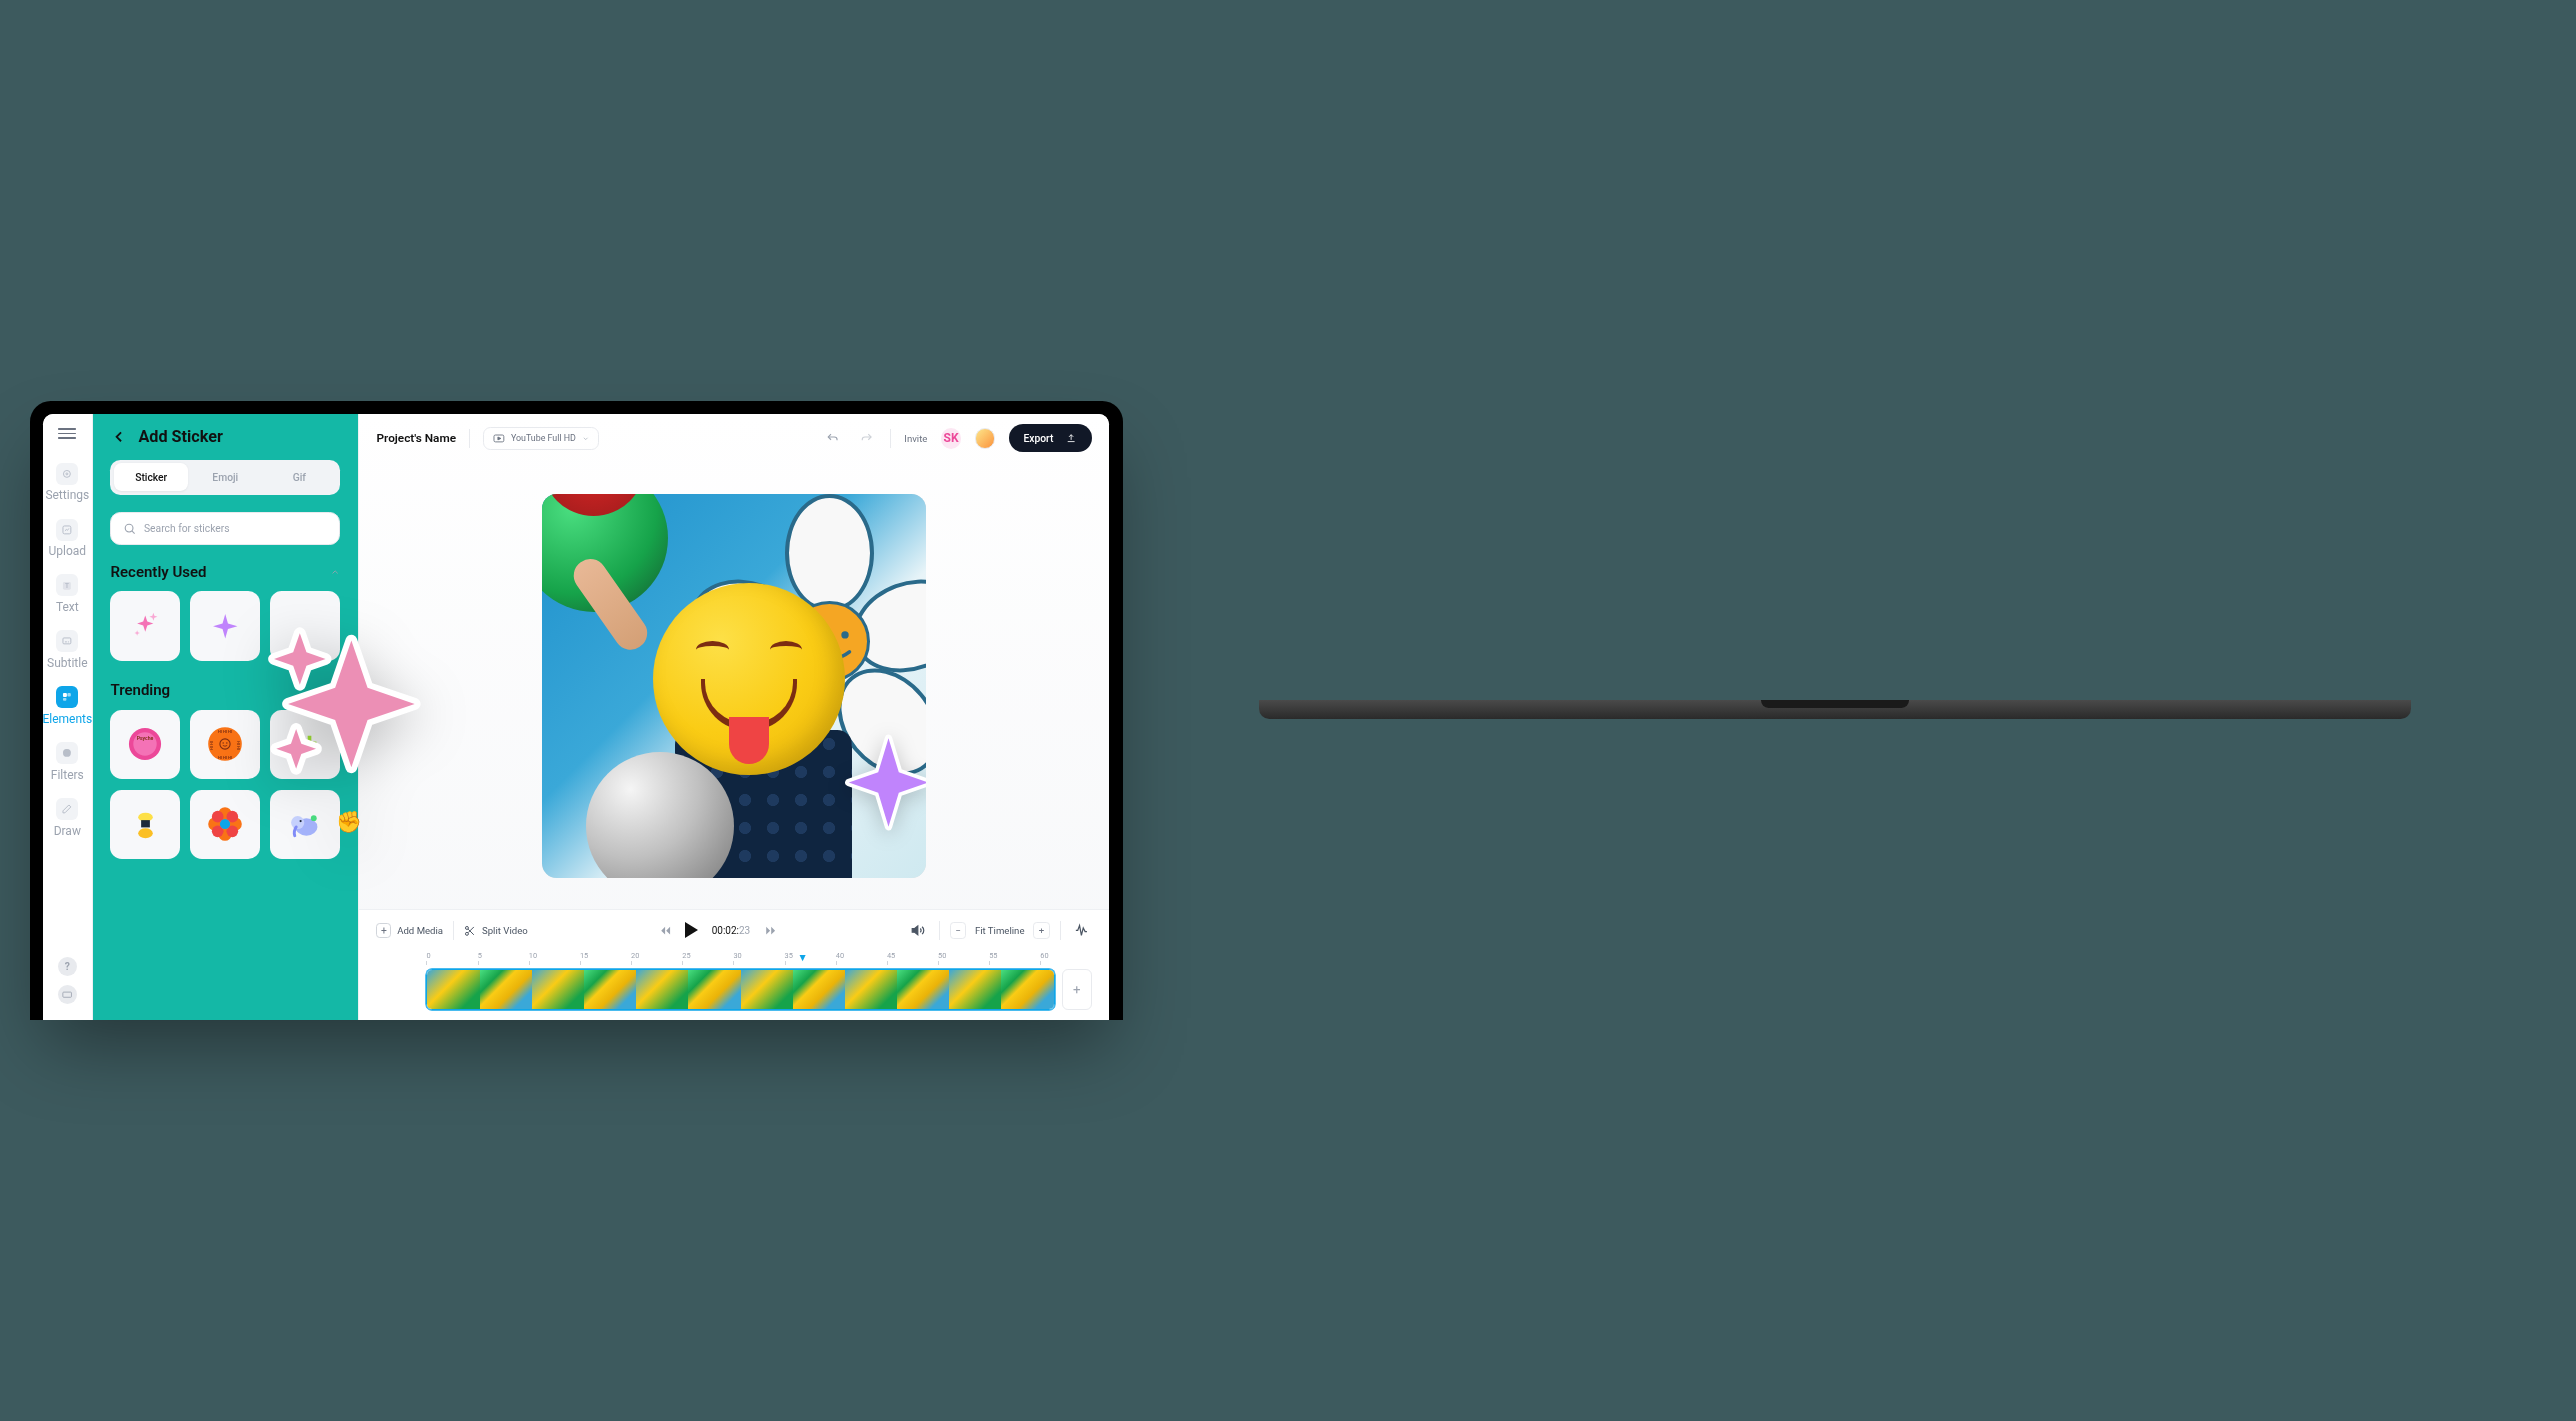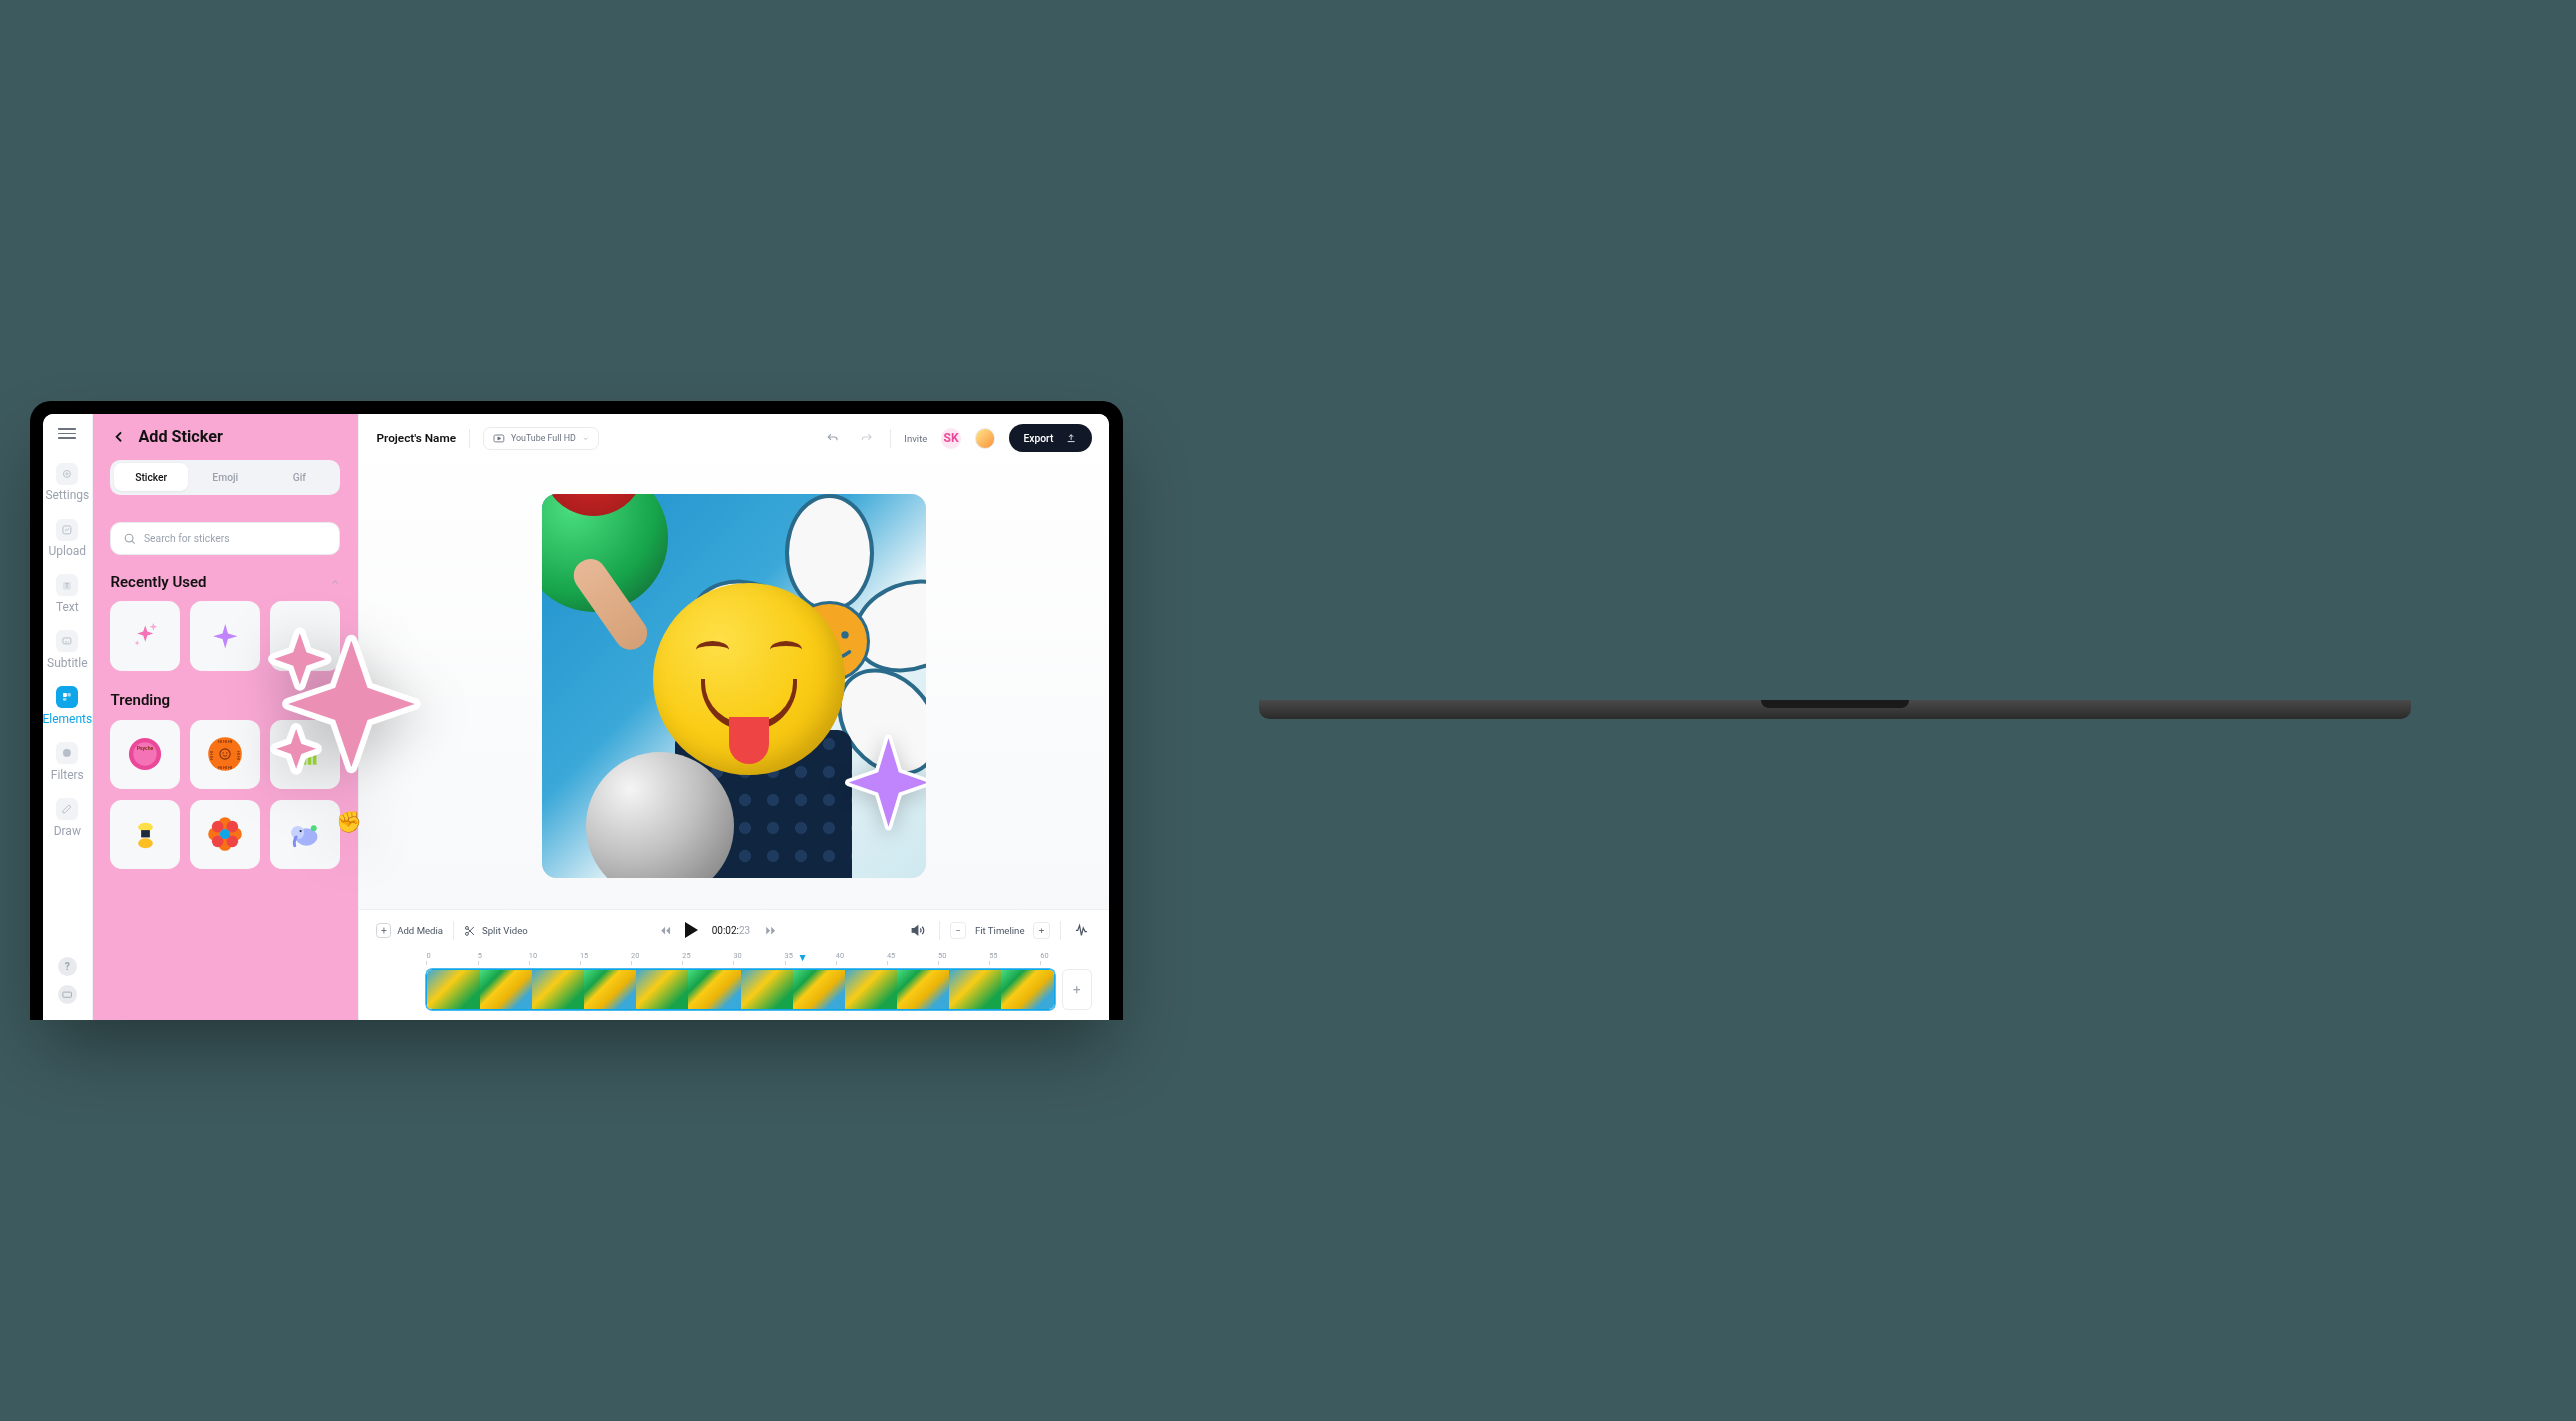--- a/index.html
+++ b/index.html
@@ -13,25 +13,25 @@
 .hamburger{width:17.7px;height:17.7px;display:flex;flex-direction:column;justify-content:center;gap:3px;margin-bottom:10.3px;cursor:pointer}
 .hamburger span{height:1.5px;background:#6b7280;border-radius:0.7px}
 .rail-item{display:flex;flex-direction:column;align-items:center;gap:3.7px;padding:5.9px 0;cursor:pointer;width:100%}
 .rail-icon{width:22px;height:22px;border-radius:5.9px;background:#f1f3f6;display:flex;align-items:center;justify-content:center;color:#b8bec9}
 .rail-item.active .rail-icon{background:#0ea5e9;color:#fff}
 .rail-label{font-size:12px;color:#9ca3af}
 .rail-item.active .rail-label{color:#0ea5e9}
 .rail-spacer{flex:1}
 .rail-foot{display:flex;flex-direction:column;gap:8.9px;align-items:center;padding-bottom:5.9px}
 .rail-foot div{width:19px;height:19px;border-radius:50%;background:#e8eaee;color:#9ca3af;display:flex;align-items:center;justify-content:center;font-size:10.3px;font-weight:700}
-.panel{width:266px;background:#f9a8d4;border-right:0.7px solid #eef0f3;padding:13.3px 17.7px;overflow-y:auto}
+.panel{width:266px;background:#14b8a6;border-right:0.7px solid #eef0f3;padding:13.3px 17.7px;overflow-y:auto}
 .panel-head{display:flex;align-items:center;gap:10.3px;margin-bottom:13.3px}
 .back{width:17.7px;height:17.7px;cursor:pointer;color:#111}
 .panel-title{font-size:16.2px;font-weight:700;color:#111}
-.tabs{display:flex;background:#f1f3f6;border-radius:10.3px;padding:3.7px;margin-bottom:27px}
+.tabs{display:flex;background:#f1f3f6;border-radius:10.3px;padding:3.7px;margin-bottom:17px}
 .tab{flex:1;text-align:center;padding:7.4px;font-size:10.3px;color:#9ca3af;border-radius:7.4px;cursor:pointer;font-weight:500}
 .tab.active{background:#fff;color:#111;box-shadow:0 0.7px 2.2px rgba(0,0,0,.06)}
 .search{display:flex;align-items:center;gap:7.4px;background:#fff;border:0.7px solid #e8eaee;border-radius:10.3px;padding:8.9px 11.8px;margin-bottom:17.7px}
 .search input{border:0;outline:0;flex:1;font-size:10.3px;color:#111}
 .search input::placeholder{color:#9ca3af}
 .sect-head{display:flex;justify-content:space-between;align-items:center;margin-bottom:10.3px}
 .sect-title{font-size:15px;font-weight:600;color:#111}
 .chev{color:#9ca3af;cursor:pointer}
 .grid{display:grid;grid-template-columns:repeat(3,1fr);gap:10.3px;margin-bottom:20.7px}
 .tile{aspect-ratio:1;background:#f7f8fa;border-radius:11.8px;display:flex;align-items:center;justify-content:center;cursor:pointer}

